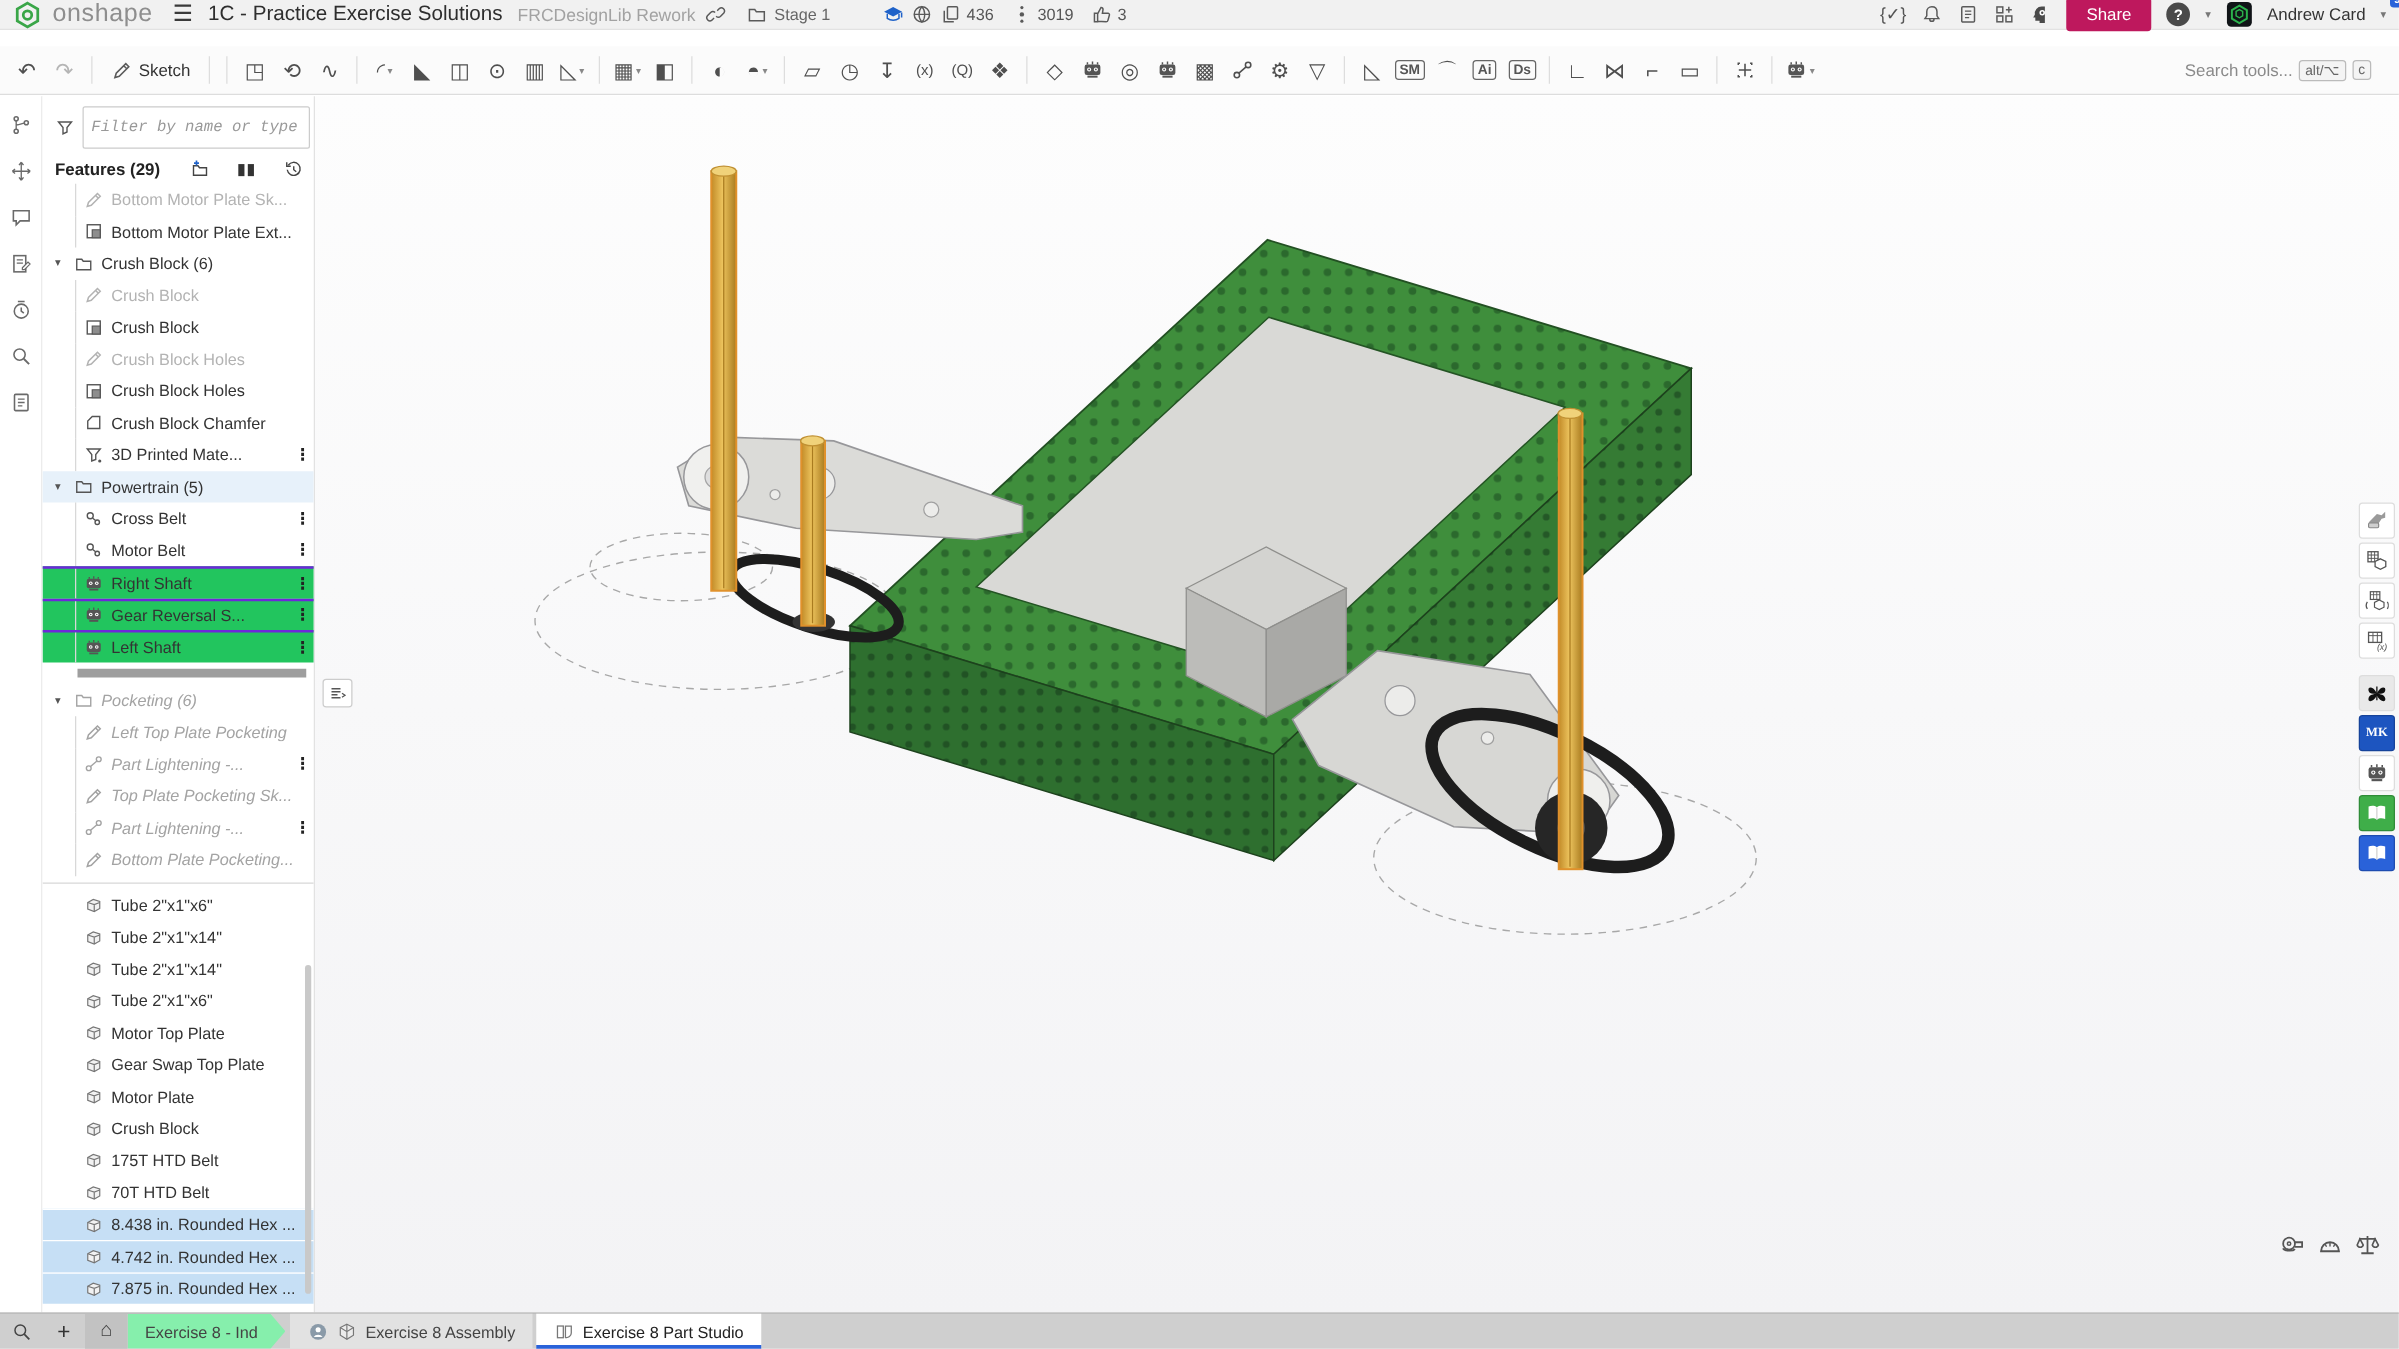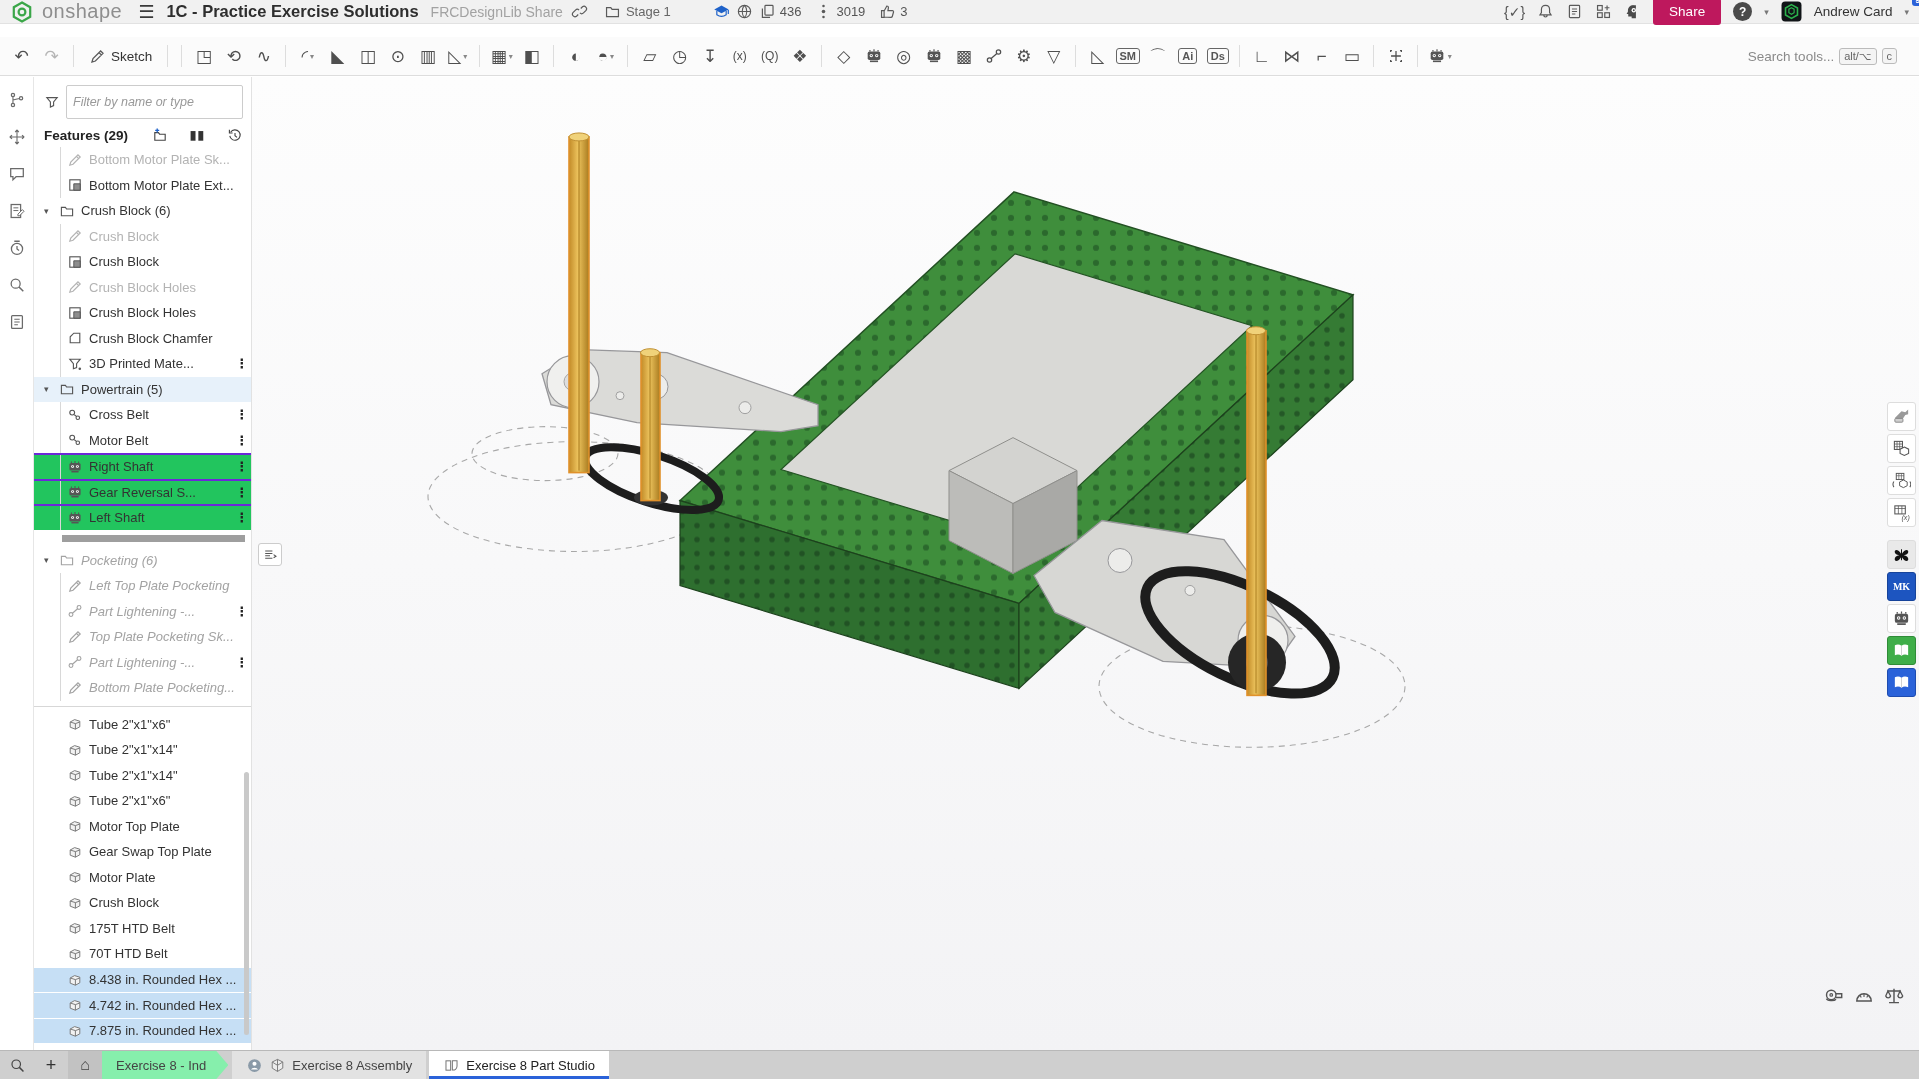--- a/index.html
+++ b/index.html
@@ -4,21 +4,21 @@
 <style>
   *{box-sizing:border-box;margin:0;padding:0}
   html,body{width:1919px;height:1079px;overflow:hidden;font-family:"Liberation Sans","DejaVu Sans",sans-serif;background:#fff;color:#333;-webkit-font-smoothing:antialiased}
   .icon{display:inline-flex;align-items:center;justify-content:center;color:#5a5a5a}
   .icon svg{width:17px;height:17px}
   
   .topbar{position:absolute;left:0;top:0;right:0;height:24px;background:#f1f1f1;border-bottom:1px solid #e2e2e2;display:flex;align-items:center;padding:0 10px;gap:8px;z-index:30}
   .logo-mark svg{width:24px;height:24px}
   .wordmark{font-size:20px;color:#8e8e8e;letter-spacing:.5px;margin-right:4px}
   .hamburger{font-size:18px;color:#3a3a3a;cursor:pointer;padding:0 4px}
-  .doc-title{font-size:16.5px;font-weight:bold;color:#2e2e2e;white-space:nowrap}
+  .doc-title{font-size:16.5px;font-weight:normal;color:#2e2e2e;white-space:nowrap}
   .doc-subtitle{font-size:14px;color:#a2a2a2;margin-left:4px;white-space:nowrap}
   .ws{display:flex;align-items:center;gap:5px;color:#666;font-size:13px;margin-left:8px}
   .stats{display:flex;align-items:center;gap:6px;margin-left:34px;color:#555;font-size:13px}
   .stat{display:flex;align-items:center;gap:4px;margin-right:8px}
   .topbar-right{margin-left:auto;display:flex;align-items:center;gap:12px}
   .brace{font-size:14px;color:#555}
   .bell-wrap{position:relative}
   .badge{position:absolute;top:-7px;right:-10px;background:#2a62d9;color:#fff;font-size:9.5px;font-weight:bold;border-radius:3px;padding:1px 3px}
   .share-btn{background:#be185d;color:#fff;border:none;border-radius:3px;font-size:13.5px;padding:6px 16px;cursor:pointer}
   .circle-btn{width:19px;height:19px;border-radius:50%;background:#4a4a4a;color:#fff;font-size:12px;font-weight:bold;display:flex;align-items:center;justify-content:center}
@@ -38,21 +38,21 @@
   .search-tools{margin-left:auto;display:flex;align-items:center;gap:5px;color:#8a8a8a;font-size:13.5px;padding-right:14px}
   kbd{border:1px solid #bbb;border-radius:3px;background:#f4f4f4;color:#666;font-size:11px;padding:1px 4px;font-family:inherit}
   
   .leftdock{position:absolute;left:0;top:77px;bottom:29px;width:34px;background:#fff;border-right:1px solid #e6e6e6;display:flex;flex-direction:column;align-items:center;padding-top:14px;gap:16px;z-index:20}
   .dockbtn{background:none;border:none;color:#6a6a6a;cursor:pointer}
   .dockbtn svg{width:18px;height:18px}
   
   .treepanel{position:absolute;left:34px;top:77px;bottom:29px;width:218px;background:#fff;border-right:1px solid #e2e2e2;z-index:20;overflow:hidden}
   .filter-row{display:flex;align-items:center;gap:6px;padding:8px 8px 2px 10px}
   .filter-row svg{width:16px;height:16px;color:#555}
-  .filter-input{flex:1;height:25px;border:1px solid #ccc;border-radius:2px;font-size:12.5px;font-style:italic;color:#555;padding:16px 6px;font-family:Liberation Sans, sans-serif}
+  .filter-input{flex:1;height:25px;border:1px solid #ccc;border-radius:2px;font-size:12.5px;font-style:italic;color:#555;padding:16px 6px;font-family:Liberation Mono, monospace}
   .filter-input::placeholder{color:#999}
   .tree-header{display:flex;align-items:center;padding:6px 8px 4px 10px;gap:22px}
   .tree-header .ttl{font-size:13.5px;font-weight:bold;color:#222;margin-right:auto}
   .thbtn{background:none;border:none;color:#444;cursor:pointer;display:flex}
   .thbtn svg{width:16px;height:16px}
   .pausegl{font-size:12px;letter-spacing:1px;color:#333;font-weight:bold}
   .trow{height:25.5px;display:flex;align-items:center;padding-left:10px;font-size:13px;color:#333;cursor:pointer;position:relative}
   .trow .chev{width:15px;font-size:9px;color:#555;flex:0 0 15px}
   .trow .ticon{width:22px;flex:0 0 22px;display:flex;align-items:center;color:#555}
   .trow .ticon svg{width:16px;height:16px}
@@ -107,21 +107,21 @@
 <div class="topbar">
   <span class="icon logo-mark">
       <svg viewBox="0 0 24 24" fill="none" stroke="currentColor" stroke-width="1.4">
         <path d="M12 2.5l8.2 4.7v9.6L12 21.5l-8.2-4.7V7.2z" stroke="#3aa648" stroke-width="2.2"></path>
         <circle cx="12" cy="12" r="3.4" stroke="#3aa648" stroke-width="2.2"></circle>
       </svg>
     </span>
   <span class="wordmark">onshape</span>
   <span class="hamburger">☰</span>
   <span class="doc-title">1C - Practice Exercise Solutions</span>
-  <span class="doc-subtitle">FRCDesignLib Share</span>
+  <span class="doc-subtitle">FRCDesignLib Rework</span>
   <span class="icon">
       <svg viewBox="0 0 20 20" fill="none" stroke="currentColor" stroke-width="1.4">
         <path d="M8.5 13.5l-2 2a3 3 0 0 1-4.2-4.2l3-3a3 3 0 0 1 4.2 0M11.5 6.5l2-2a3 3 0 0 1 4.2 4.2l-3 3a3 3 0 0 1-4.2 0"></path>
       </svg>
     </span>
   <span class="ws">
     <span class="icon">
         <svg viewBox="0 0 20 20" fill="none" stroke="currentColor" stroke-width="1.4">
           <path d="M3 5.5h5l1.5 2H17V16H3z"></path>
         </svg>

